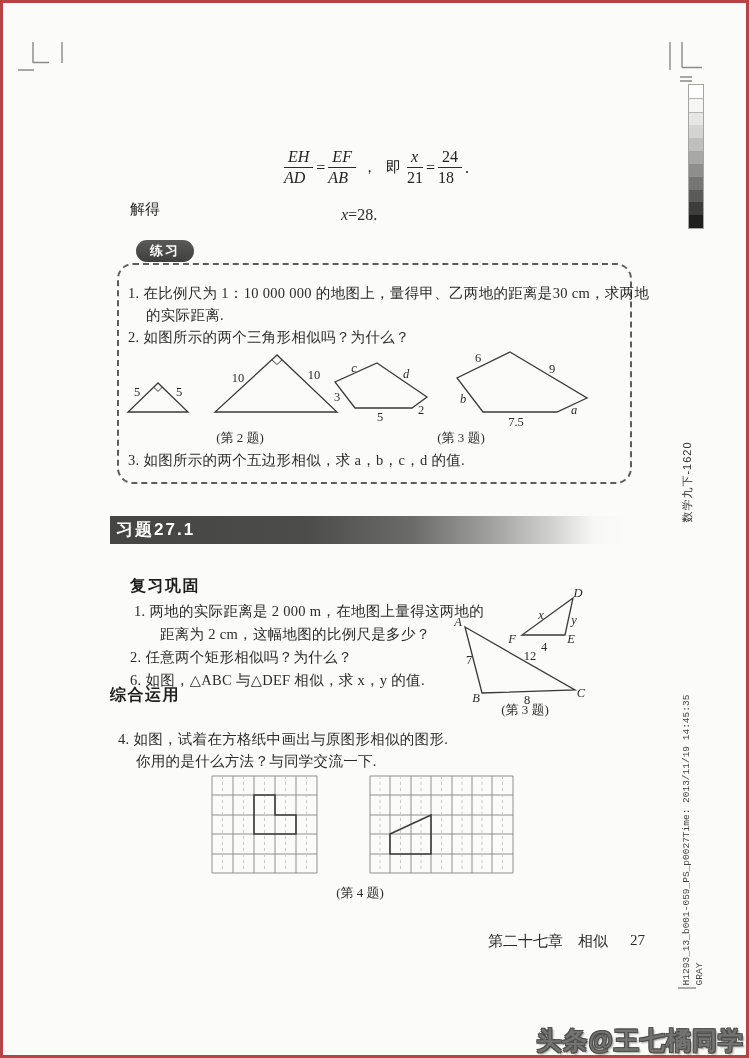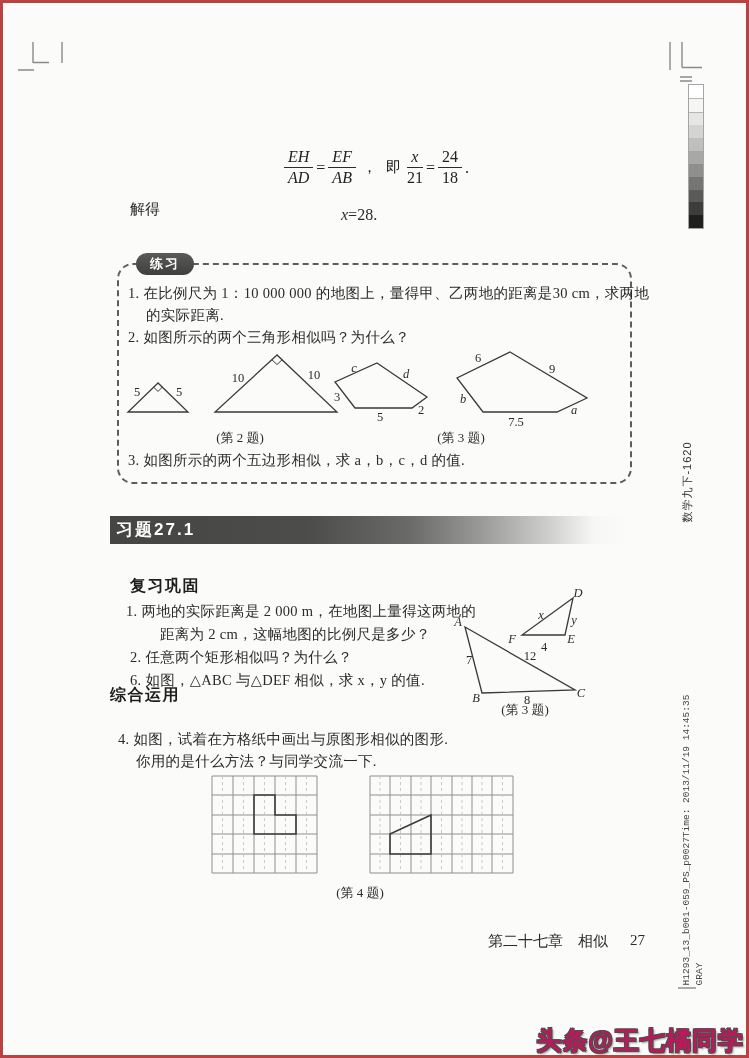--- a/index.html
+++ b/index.html
@@ -11,36 +11,36 @@
   .abs { position:absolute; }
   .red-frame {
     position:absolute; inset:0; border:3px solid #b84343; pointer-events:none; z-index:50;
   }
   
   .formula-row {
     position:absolute; left:284px; top:148px;
     display:flex; align-items:center; gap:3px;
     font-size:16px; color:#222;
   }
-  .frac { display:inline-block; text-align:center; line-height:1.15; }
+  .frac { display:inline-block; text-align:left; line-height:1.15; }
   .frac .num { display:block; border-bottom:1.4px solid #2b2b2b; padding:0 4px 1px; }
   .frac .den { display:block; padding-top:1px; }
   .frac.fvar { font-style:italic; }
   .frac.fmix .num { font-style:italic; }
   .cjk { font-style:normal; font-size:15px; margin:0 3px; }
   .lead-text { position:absolute; left:130px; top:200px; font-size:15px; }
   .result-line { position:absolute; left:341px; top:206px; font-size:16px; }
   .result-line .var { font-style:italic; }
   
   .practice-box {
     position:absolute; left:117px; top:263px; width:511px; height:217px;
     border:2px dashed #5d5d5b; border-radius:16px; background:transparent;
   }
   .practice-badge {
-    position:absolute; left:136px; top:253px; width:58px; height:22px; z-index:2;
+    position:absolute; left:136px; top:240px; width:58px; height:22px; z-index:2;
     background:linear-gradient(#5a5a58,#3f3f3d); border-radius:12px;
     color:#fcfcfa; font-family:"Liberation Sans",sans-serif; font-weight:bold;
     font-size:13px; line-height:22px; text-align:center; letter-spacing:2px;
   }
   .ptext { position:absolute; font-size:14.5px; letter-spacing:0.3px; white-space:nowrap; }
   
   .ex-bar {
     position:absolute; left:110px; top:516px; width:520px; height:28px;
     background:linear-gradient(90deg,#454543 0%,#4c4c4a 38%,#6b6b69 58%,#9c9c9a 72%,#cdcdcb 84%,rgba(235,235,233,0.25) 93%,rgba(255,255,255,0) 100%);
   }
@@ -97,21 +97,21 @@
   .vert-print {
     position:absolute; left:693px; top:840px;
     transform:translate(-50%,-50%) rotate(-90deg);
     font-family:"Liberation Mono","DejaVu Sans Mono",monospace;
     font-size:9.5px; line-height:13px; color:#44443f;
   }
   .vert-print div { white-space:nowrap; }
   .watermark {
     position:absolute; right:5px; bottom:1px; z-index:60;
     font-family:"Liberation Sans",sans-serif; font-weight:bold; font-size:25px;
-    letter-spacing:1px; color:#be185d;
+    letter-spacing:1px; color:#737373;
     text-shadow:-1px -1px 0 #4d4d4b, 1px -1px 0 #4d4d4b, -1px 1px 0 #4d4d4b,
                  1px 1px 0 #4d4d4b, 2px 2px 2px rgba(40,40,40,0.45);
   }
 </style>
 </head>
 <body>
 
 <div class="red-frame"></div>
 
 <svg class="abs" style="left:0;top:0" width="749" height="1058">
@@ -197,21 +197,21 @@
   <text x="401" y="78" text-anchor="middle">7.5</text>
   <text class="it" x="459" y="66" text-anchor="middle">a</text>
   <text class="cap" x="346" y="94" text-anchor="middle">(第 3 题)</text>
 </svg>
 
 <div class="ex-bar">
   <div class="ex-title">习题27.1</div>
 </div>
 
 <div class="section-heading" style="left:130px; top:576px;">复习巩固</div>
-<div class="ptext" style="left:126px; top:602px;">1. 两地的实际距离是 2 000 m，在地图上量得这两地的</div>
+<div class="ptext" style="left:134px; top:602px;">1. 两地的实际距离是 2 000 m，在地图上量得这两地的</div>
 <div class="ptext" style="left:160px; top:625px;">距离为 2 cm，这幅地图的比例尺是多少？</div>
 <div class="ptext" style="left:130px; top:648px;">2. 任意两个矩形相似吗？为什么？</div>
 <div class="ptext" style="left:130px; top:671px;">6. 如图，△ABC 与△DEF 相似，求 x，y 的值.</div>
 
 <svg class="abs" style="left:450px; top:585px;" width="150" height="138">
   <polygon class="shape" points="15,42 32,108 125,105"></polygon>
   <polygon class="shape" points="123,13 72,50 115,50"></polygon>
   <text class="it" x="8" y="41" text-anchor="middle">A</text>
   <text class="it" x="26" y="117" text-anchor="middle">B</text>
   <text class="it" x="131" y="112" text-anchor="middle">C</text>

